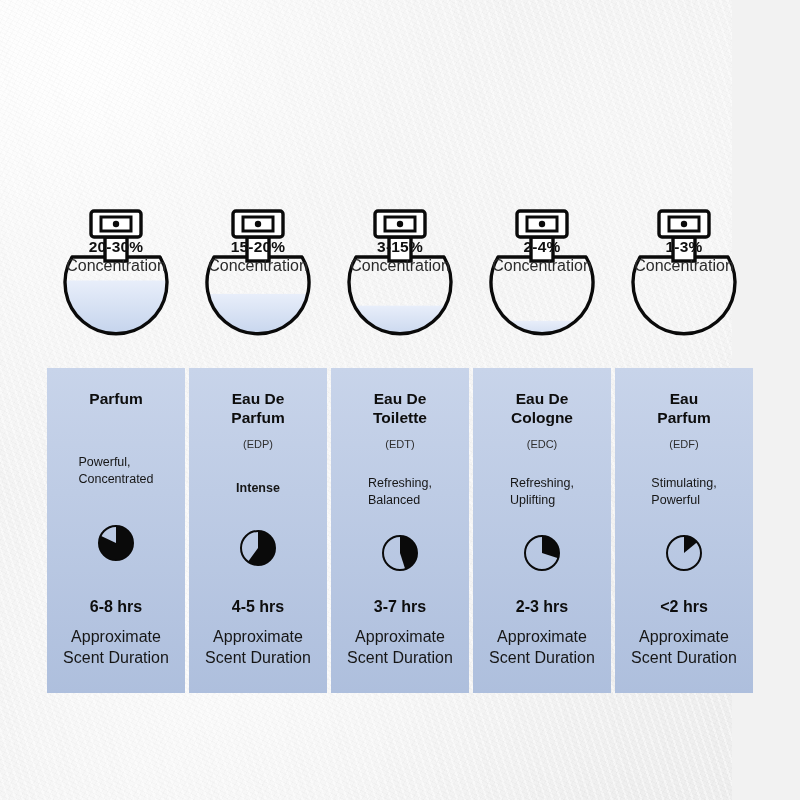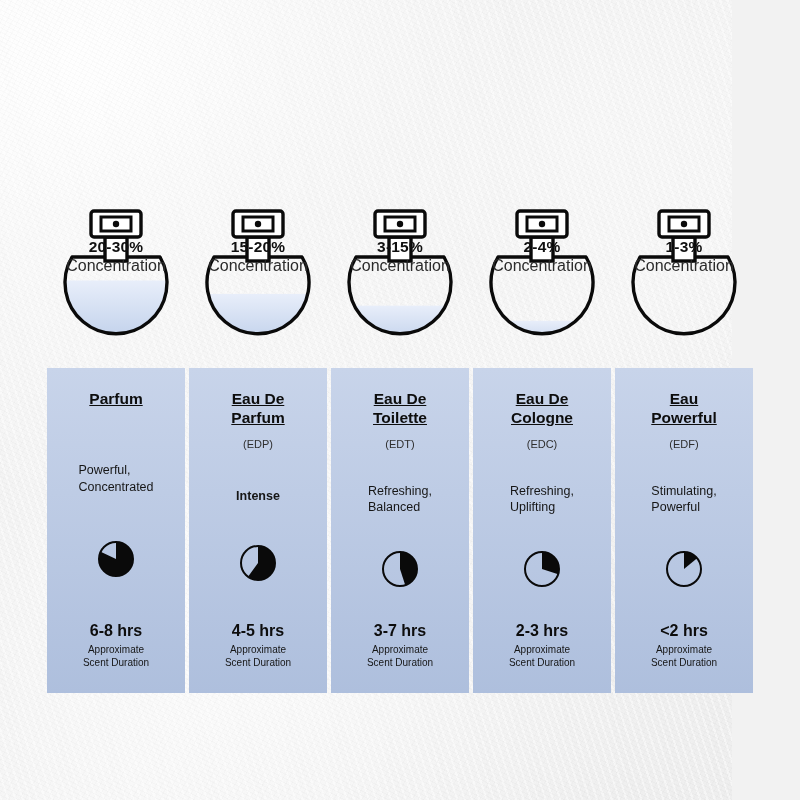--- a/index.html
+++ b/index.html
@@ -107,21 +107,20 @@
     align-items: center;
     color: #111;
   }
   .card-title {
     font-size: 15.5px;
     font-weight: bold;
     text-align: center;
     line-height: 1.22;
     margin-top: 22px;
     color: #0d0d0d;
-    text-decoration: underline;
   }
   .card-abbr {
     font-size: 11px;
     text-align: center;
     color: #2e2e2e;
     margin-top: 10px;
     line-height: 1.1;
   }
   .card-desc {
     font-size: 12.5px;
@@ -137,25 +136,25 @@
     align-items: center;
   }
   .card-dur {
     font-size: 16px;
     font-weight: bold;
     text-align: center;
     color: #0d0d0d;
     line-height: 1.15;
   }
   .card-durlbl {
-    font-size: 10px;
+    font-size: 16px;
     text-align: center;
     line-height: 1.3;
     color: #161616;
-    margin-top: 3px;
+    margin-top: 11px;
     white-space: pre-line;
   }
   .spacer { flex: 1 1 auto; }
 </style>
 </head>
 <body>
 
 <div id="page">
 
   <div id="bottles">
@@ -350,21 +349,21 @@
           </svg>
         </div>
         <div class="spacer"></div>
         <div class="card-dur">2-3 hrs</div>
         <div class="card-durlbl">Approximate
 Scent Duration</div>
         <div style="height: 24px;"></div>
       </div>
       <div class="card" style="background: linear-gradient(rgb(200, 212, 234) 0%, rgb(174, 191, 221) 100%);">
         <div class="card-title" style="white-space: pre-line;">Eau
-Powerful</div>
+Parfum</div>
         <div class="card-abbr">(EDF)</div>
         <div class="spacer"></div>
         <div class="card-desc" style="white-space: pre-line;">Stimulating,
 Powerful</div>
         <div class="spacer"></div>
         <div class="clock-wrap">
           <svg width="40" height="40" viewBox="0 0 40 40">
             <circle cx="20" cy="20" r="17" fill="none" stroke="#0a0a0a" stroke-width="2"></circle>
             <path d="M 20 20 L 20 3 A 17 17 0 0 1 33.10 9.16 Z" fill="#0a0a0a"></path>
           </svg>

